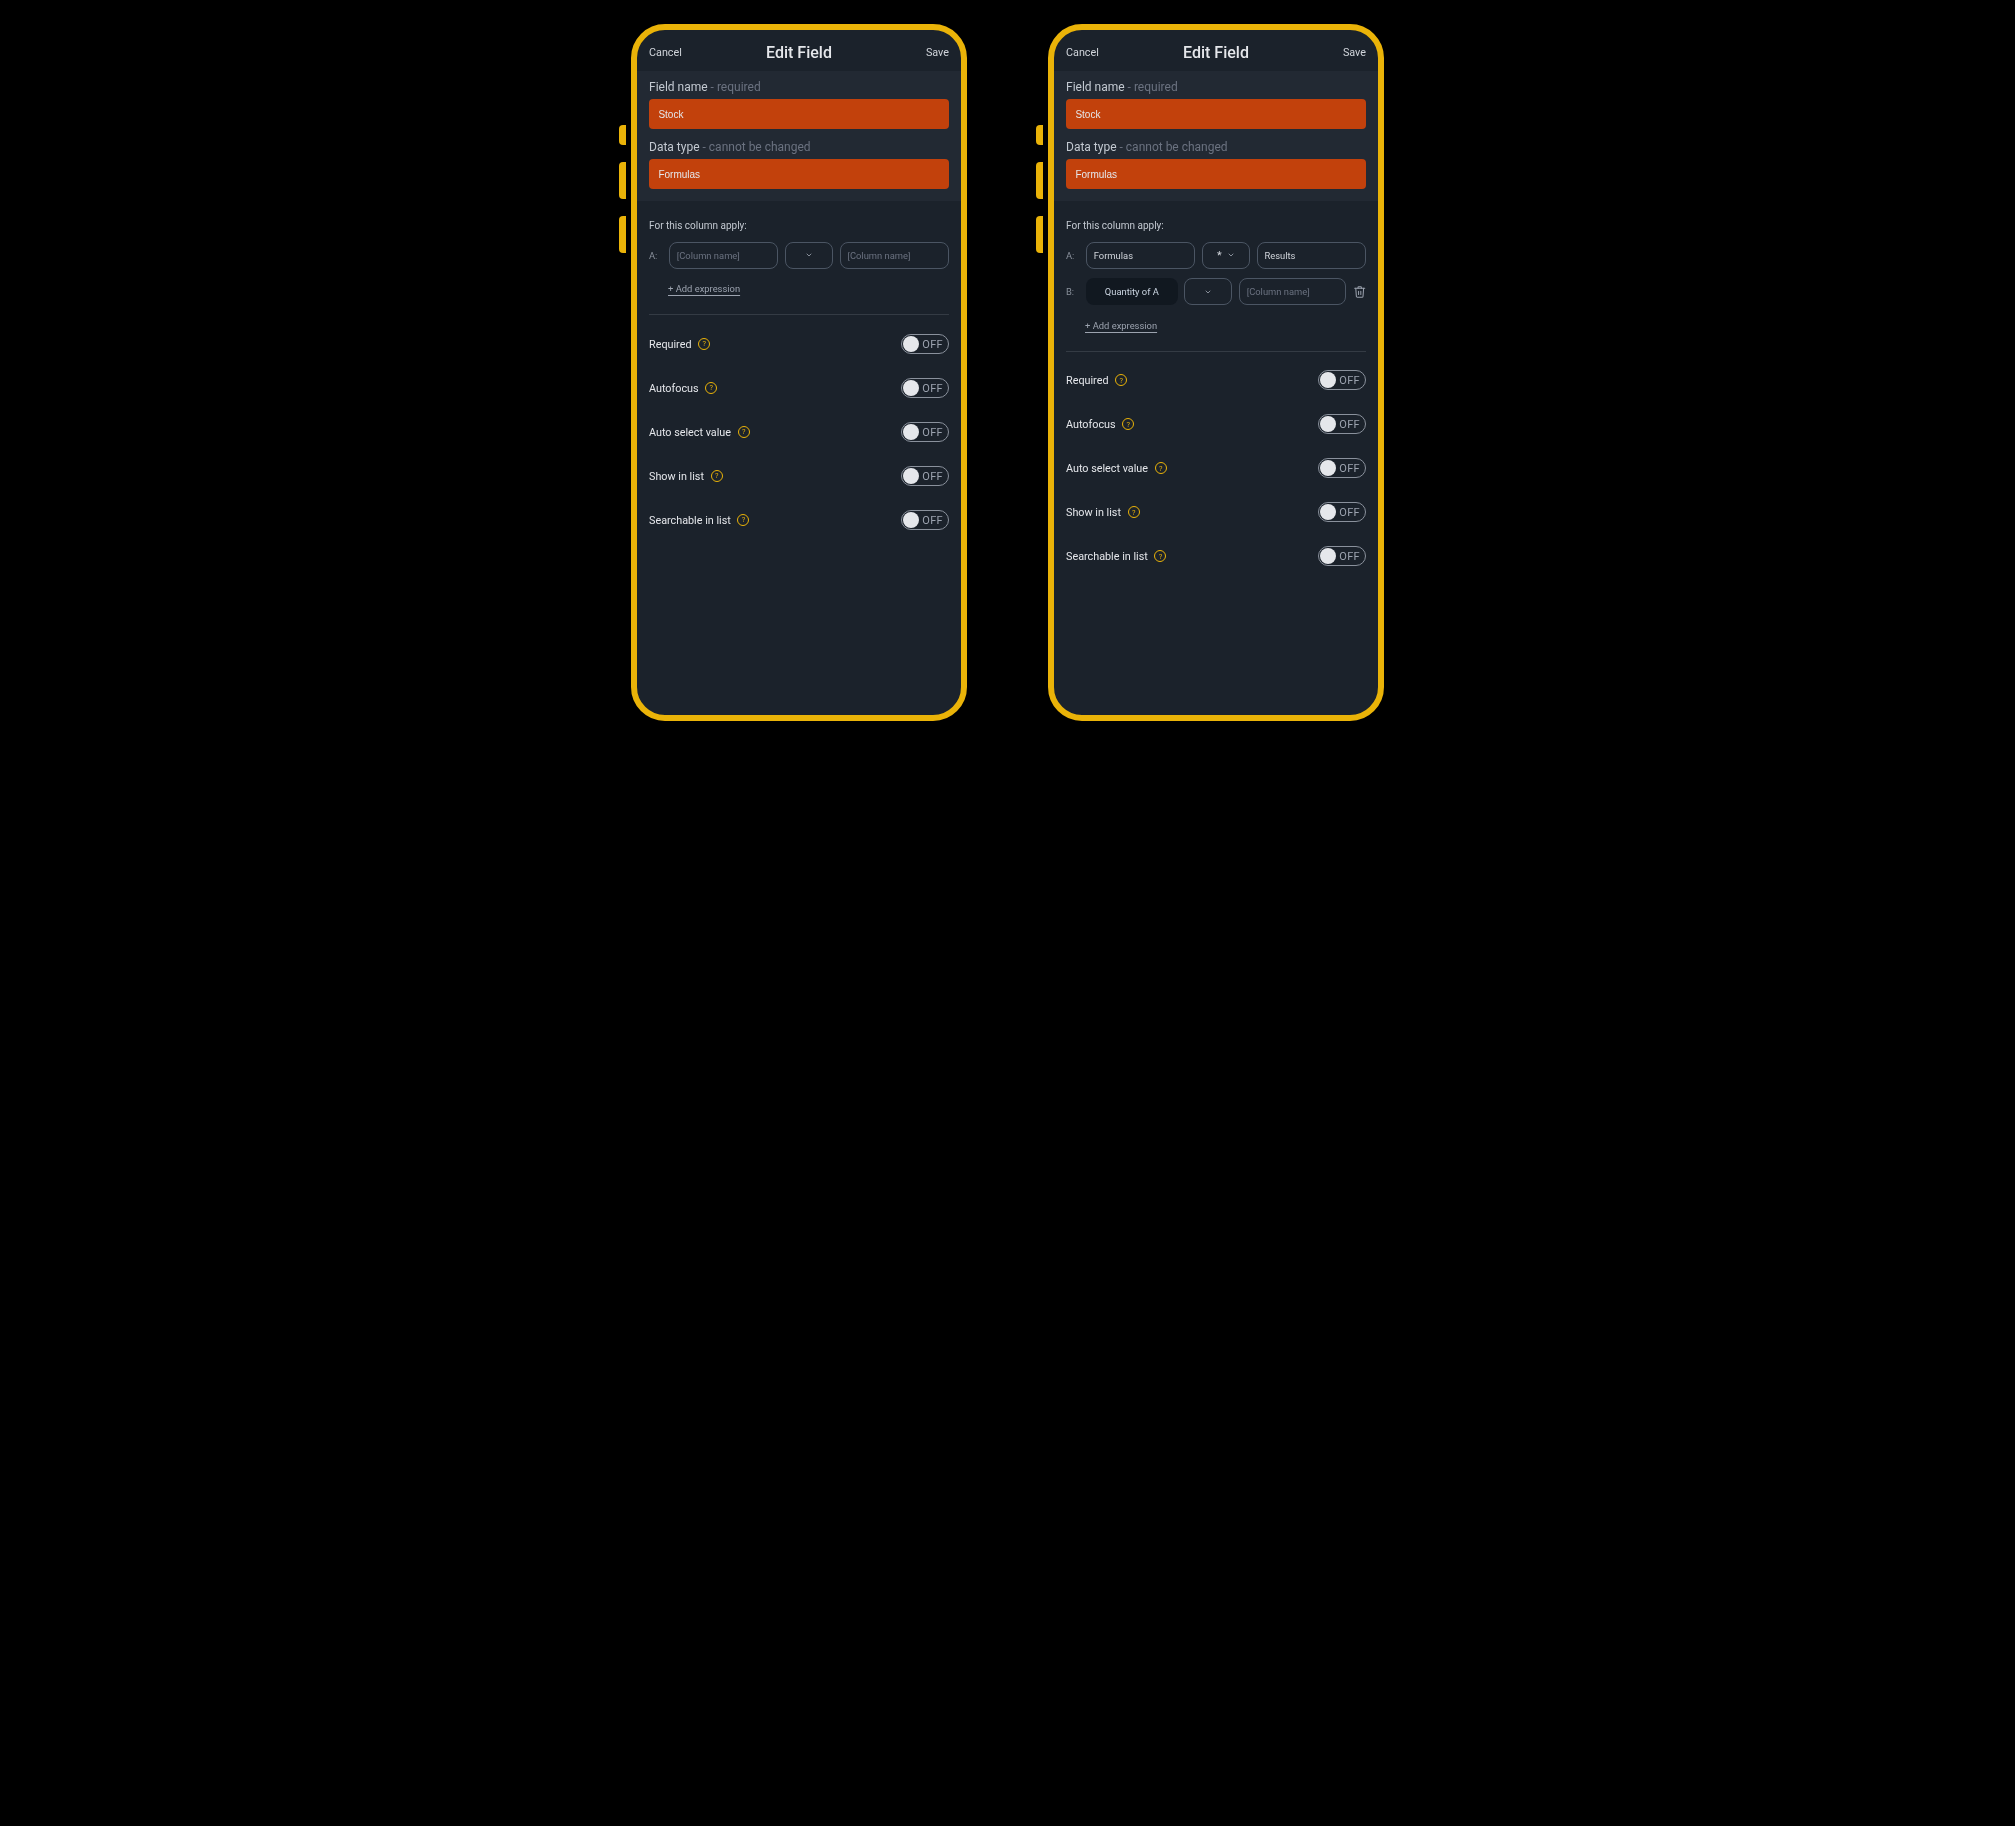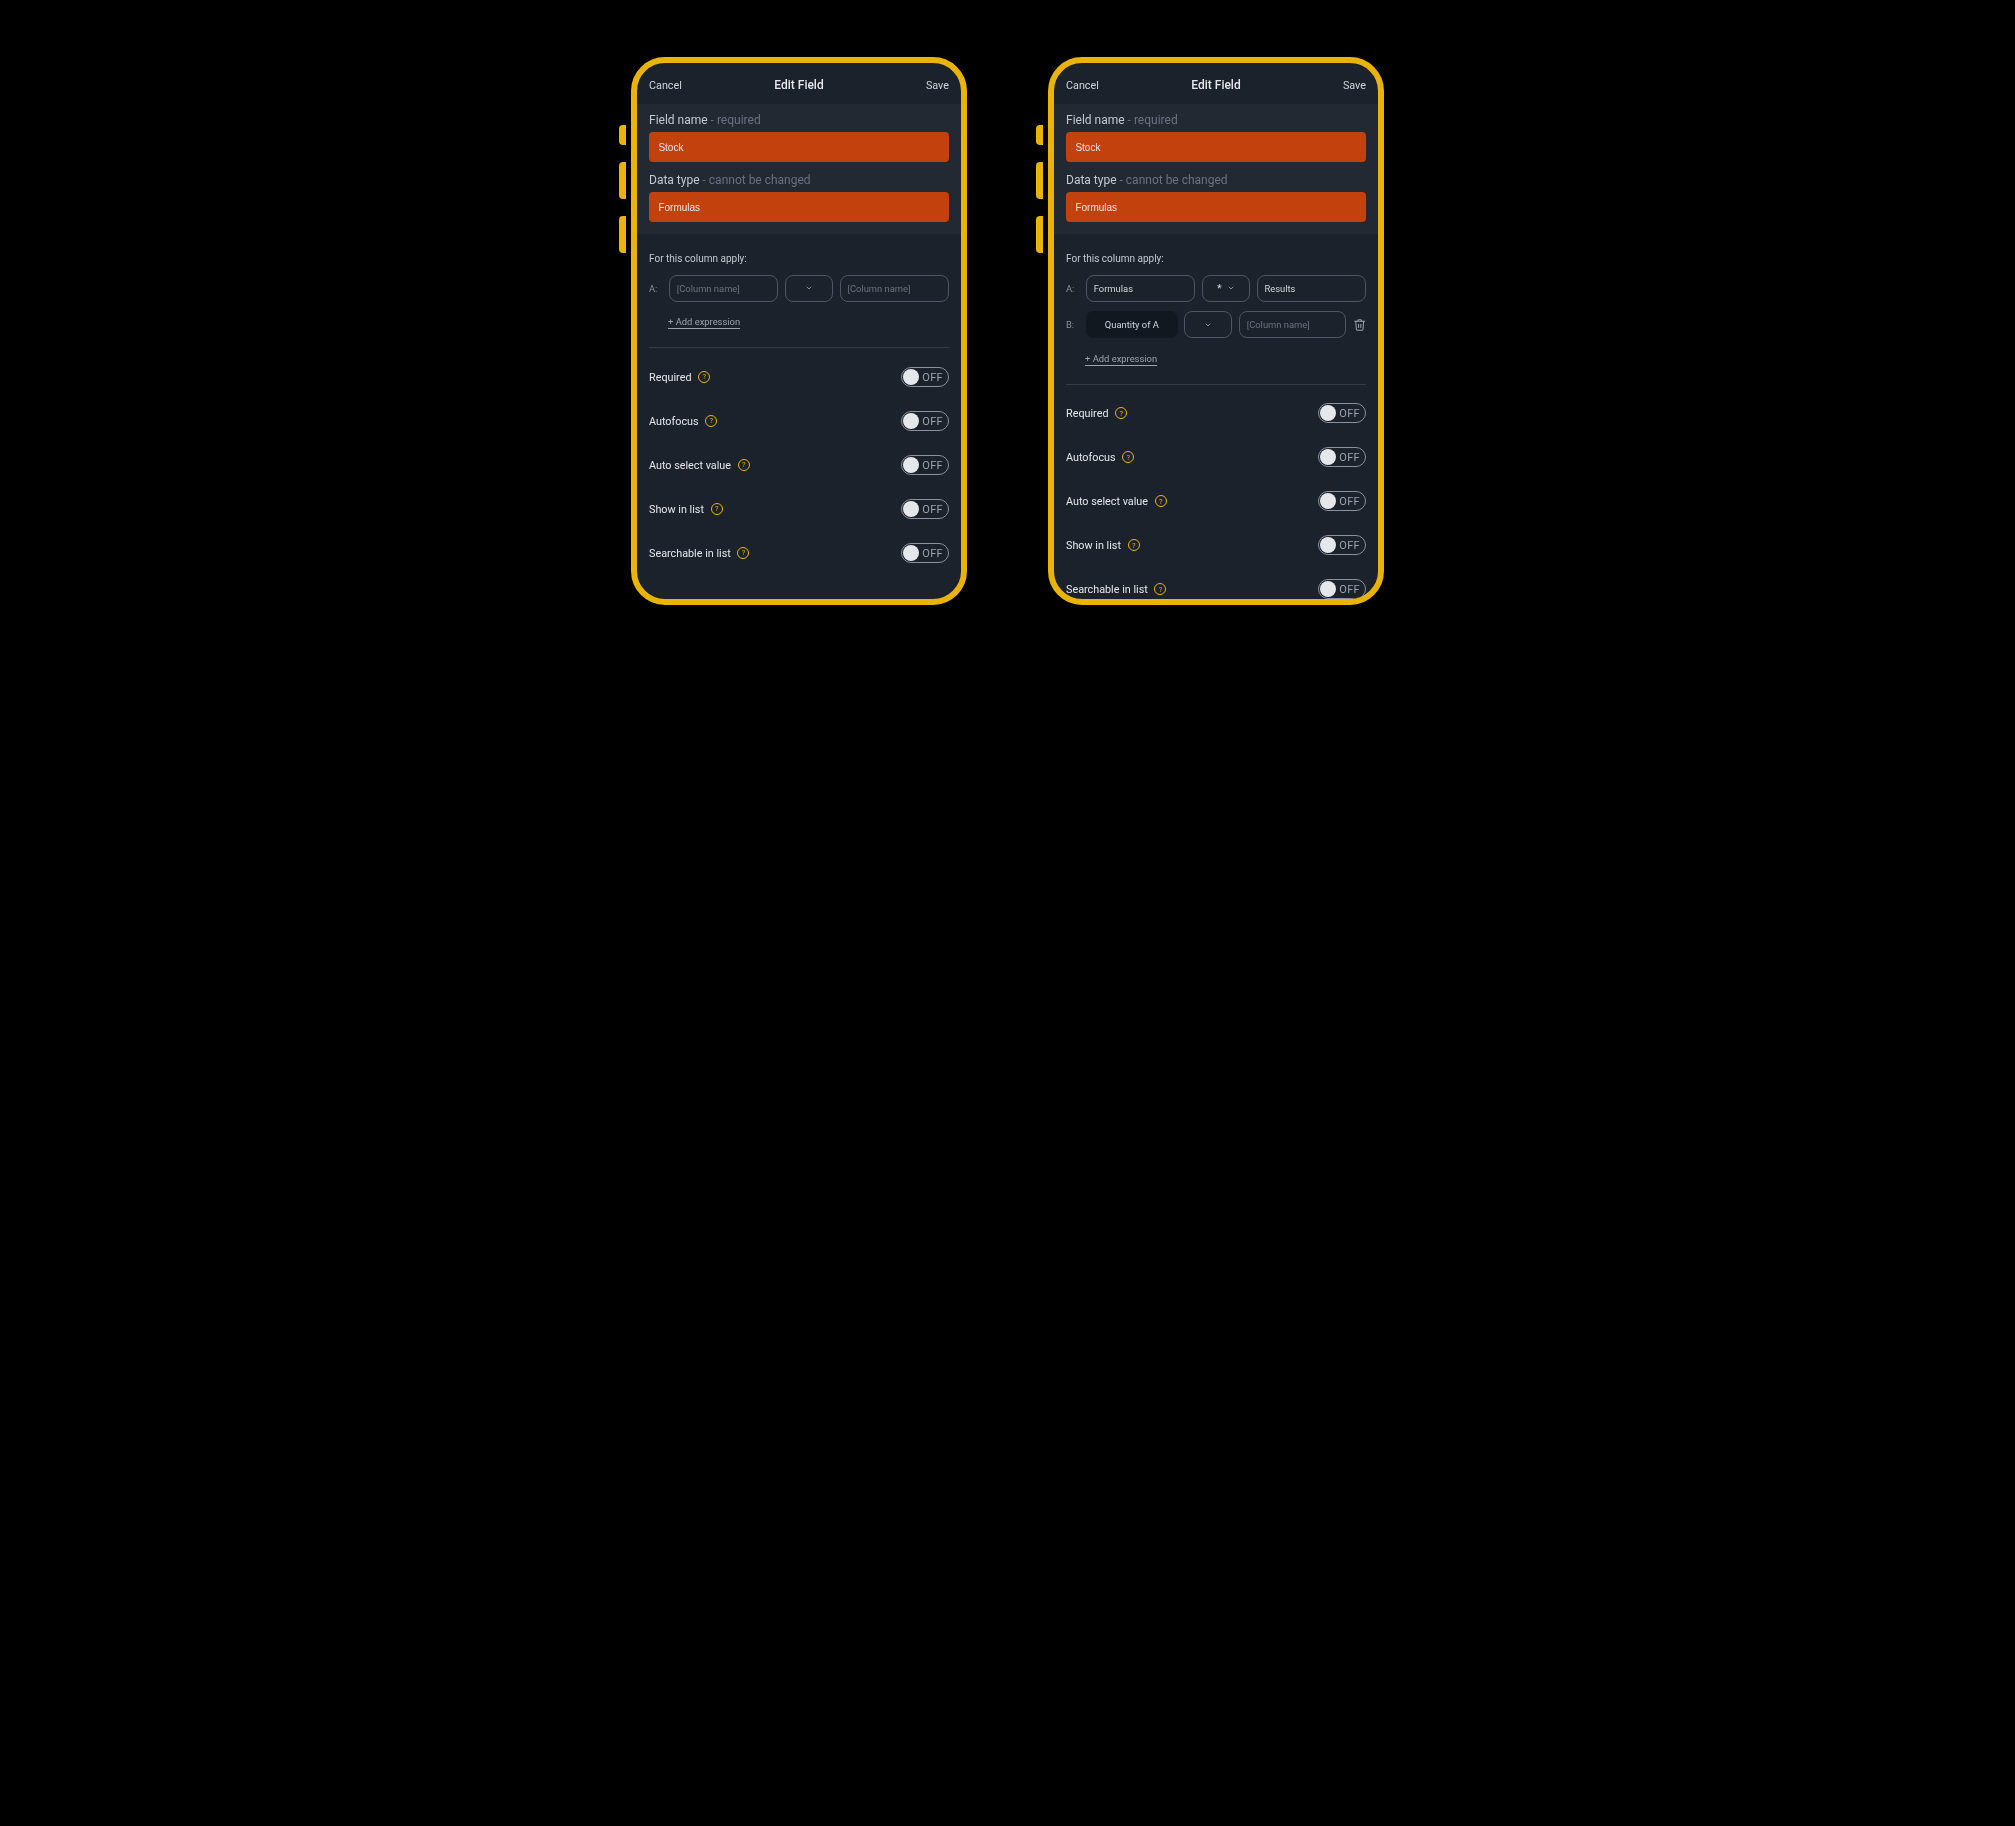--- a/index.html
+++ b/index.html
@@ -11,26 +11,25 @@
     justify-content: center;
     align-items: flex-start;
     gap: 81px;
     padding: 23.5px 40px 40px 40px;
   }
 
   
   .phone {
     position: relative;
     width: 336px;
-    height: 548px;
+    height: 697px;
     border: 6.7px solid #eab308;
     border-radius: 34px;
     background: #1b222b;
     overflow: hidden;
-    margin-top: 33px;
   }
   
   .phone::before {
     content: "";
     position: absolute;
     top: -12px;
     right: 40px;
     width: 54px;
     height: 6.7px;
     background: #eab308;
@@ -47,21 +46,21 @@
 
   
   .header {
     display: flex;
     align-items: center;
     justify-content: space-between;
     padding: 16px 12px 12px 12px;
   }
   .header .title {
     color: #e5e7eb;
-    font-size: 12px;
+    font-size: 16px;
     font-weight: 500;
     position:absolute;
     left:50%;
     transform:translateX(-50%);
   }
   .header .btn-text { color: #d1d5db; font-size: 10.8px; }
 
   
   .section { padding: 6.7px 12px 0 12px; }
   .section.bg { background: #222933; padding-top:9.4px; padding-bottom: 1.3px;}

